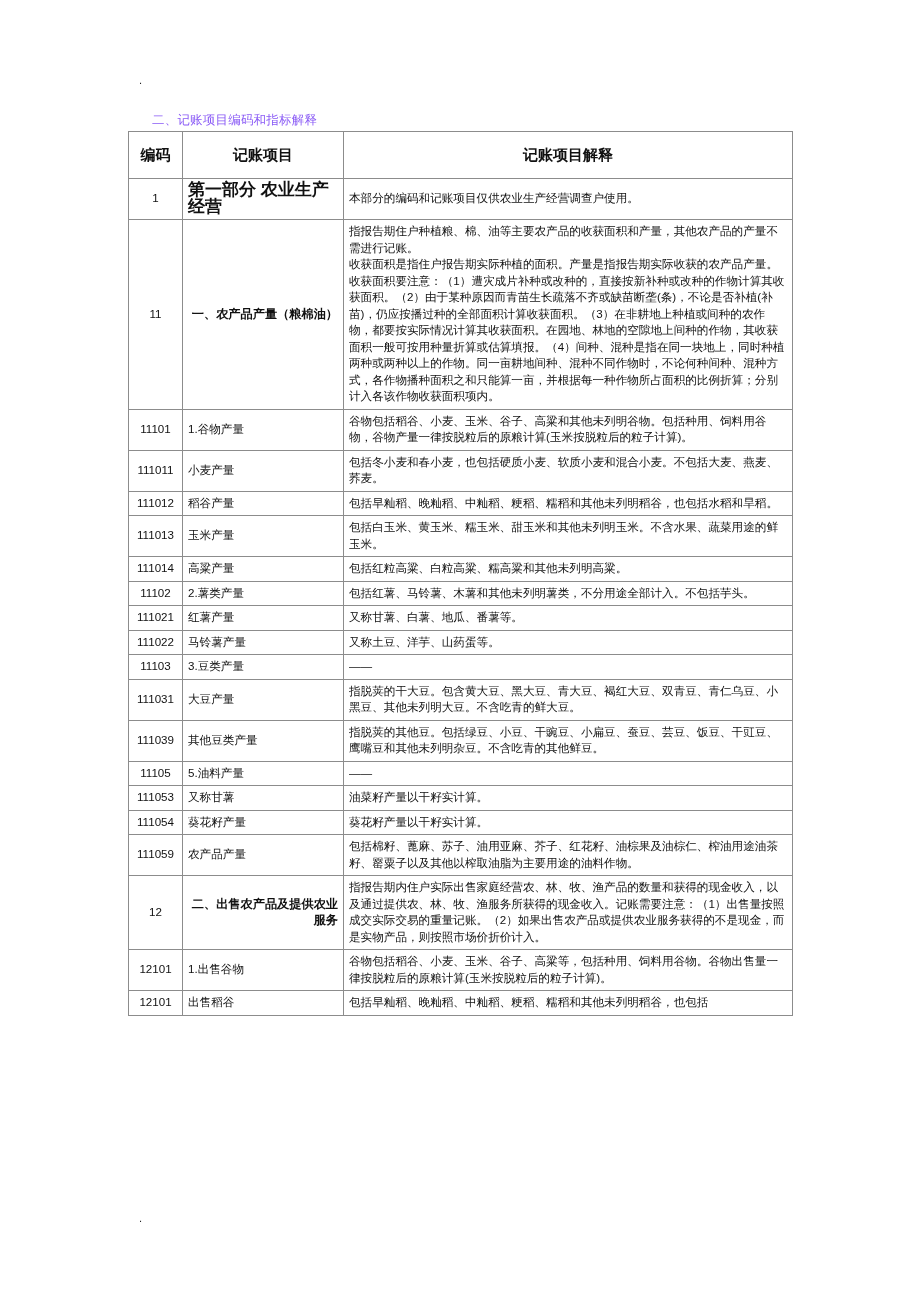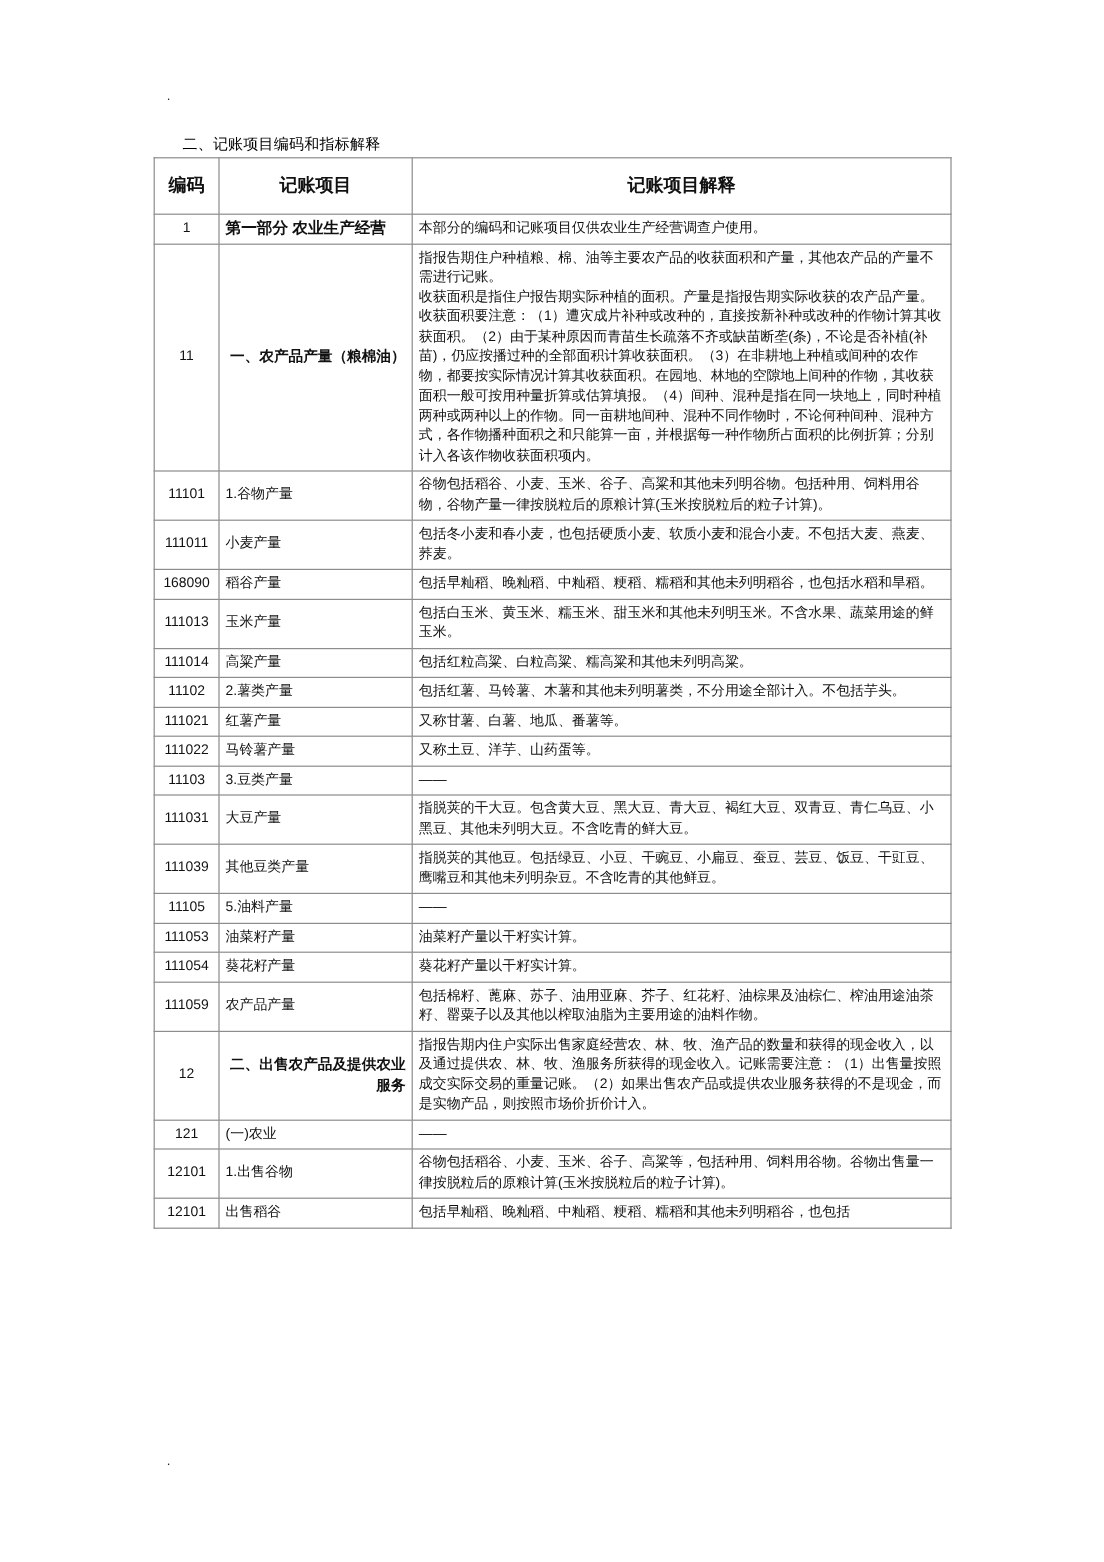--- a/index.html
+++ b/index.html
@@ -37,21 +37,21 @@
     line-height: 8px;
     color: #222;
   }
   .section-title {
     position: absolute;
     left: 152px;
     top: 112px;
     font-size: 12.5px;
     line-height: 16px;
     letter-spacing: 0.2px;
-    color: #000000;
+    color: #8b5cf6;
     white-space: nowrap;
   }
   table.codebook {
     position: absolute;
     left: 128px;
     top: 131px;
     width: 664px;
     border-collapse: collapse;
     table-layout: fixed;
     font-size: 11.6px;
@@ -93,21 +93,21 @@
     padding-top: 6px;
     padding-bottom: 6px;
   }
   tr.head td.code, tr.head td.item, tr.head td.desc {
     text-align: center;
     padding-left: 0;
     padding-right: 0;
   }
   td.bold-item {
     font-weight: bold;
-    font-size: 13px;
+    font-size: 17px;
     line-height: 19px;
   }
   td.center-item {
     font-weight: bold;
     font-size: 12.2px;
     line-height: 20px;
     text-align: right;
     padding-left: 14px;
   }
   .tall { line-height: 16.8px; }
@@ -147,21 +147,21 @@
           <td class="code">11101</td>
           <td class="item">1.谷物产量</td>
           <td class="desc tall">谷物包括稻谷、小麦、玉米、谷子、高粱和其他未列明谷物。包括种用、饲料用谷物，谷物产量一律按脱粒后的原粮计算(玉米按脱粒后的粒子计算)。</td>
         </tr>
         <tr>
           <td class="code">111011</td>
           <td class="item">小麦产量</td>
           <td class="desc tall">包括冬小麦和春小麦，也包括硬质小麦、软质小麦和混合小麦。不包括大麦、燕麦、荞麦。</td>
         </tr>
         <tr>
-          <td class="code">168090</td>
+          <td class="code">111012</td>
           <td class="item">稻谷产量</td>
           <td class="desc tall">包括早籼稻、晚籼稻、中籼稻、粳稻、糯稻和其他未列明稻谷，也包括水稻和旱稻。</td>
         </tr>
         <tr>
           <td class="code">111013</td>
           <td class="item">玉米产量</td>
           <td class="desc tall">包括白玉米、黄玉米、糯玉米、甜玉米和其他未列明玉米。不含水果、蔬菜用途的鲜玉米。</td>
         </tr>
         <tr>
           <td class="code">111014</td>
@@ -198,44 +198,39 @@
           <td class="item">其他豆类产量</td>
           <td class="desc tall">指脱荚的其他豆。包括绿豆、小豆、干豌豆、小扁豆、蚕豆、芸豆、饭豆、干豇豆、鹰嘴豆和其他未列明杂豆。不含吃青的其他鲜豆。</td>
         </tr>
         <tr>
           <td class="code">11105</td>
           <td class="item">5.油料产量</td>
           <td class="desc tall">——</td>
         </tr>
         <tr>
           <td class="code">111053</td>
-          <td class="item">油菜籽产量</td>
+          <td class="item">又称甘薯</td>
           <td class="desc tall">油菜籽产量以干籽实计算。</td>
         </tr>
         <tr>
           <td class="code">111054</td>
           <td class="item">葵花籽产量</td>
           <td class="desc tall">葵花籽产量以干籽实计算。</td>
         </tr>
         <tr>
           <td class="code">111059</td>
           <td class="item">农产品产量</td>
           <td class="desc tall">包括棉籽、蓖麻、苏子、油用亚麻、芥子、红花籽、油棕果及油棕仁、榨油用途油茶籽、罂粟子以及其他以榨取油脂为主要用途的油料作物。</td>
         </tr>
         <tr>
           <td class="code">12</td>
           <td class="item center-item">二、出售农产品及提供农业服务</td>
           <td class="desc tall">指报告期内住户实际出售家庭经营农、林、牧、渔产品的数量和获得的现金收入，以及通过提供农、林、牧、渔服务所获得的现金收入。记账需要注意：（1）出售量按照成交实际交易的重量记账。（2）如果出售农产品或提供农业服务获得的不是现金，而是实物产品，则按照市场价折价计入。</td>
         </tr>
         <tr>
-          <td class="code">121</td>
-          <td class="item">(一)农业</td>
-          <td class="desc tall">——</td>
-        </tr>
-        <tr>
           <td class="code">12101</td>
           <td class="item">1.出售谷物</td>
           <td class="desc tall">谷物包括稻谷、小麦、玉米、谷子、高粱等，包括种用、饲料用谷物。谷物出售量一律按脱粒后的原粮计算(玉米按脱粒后的粒子计算)。</td>
         </tr>
         <tr>
           <td class="code">12101</td>
           <td class="item">出售稻谷</td>
           <td class="desc tall">包括早籼稻、晚籼稻、中籼稻、粳稻、糯稻和其他未列明稻谷，也包括</td>
         </tr>
       </tbody>

